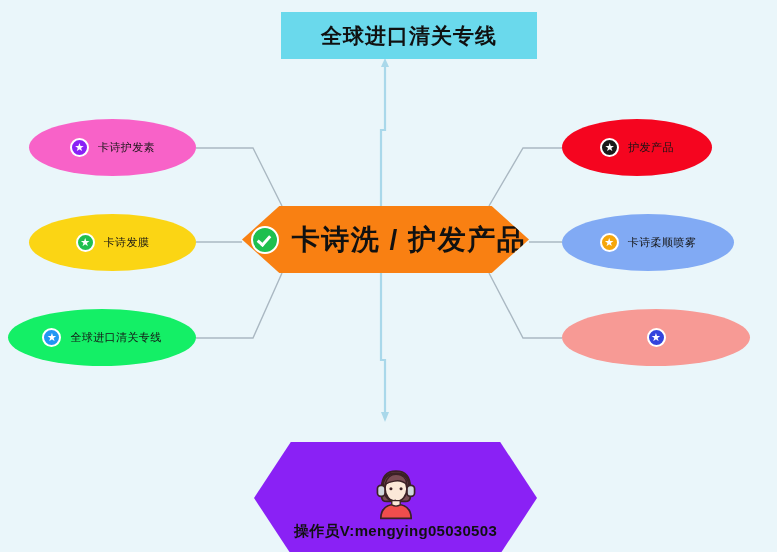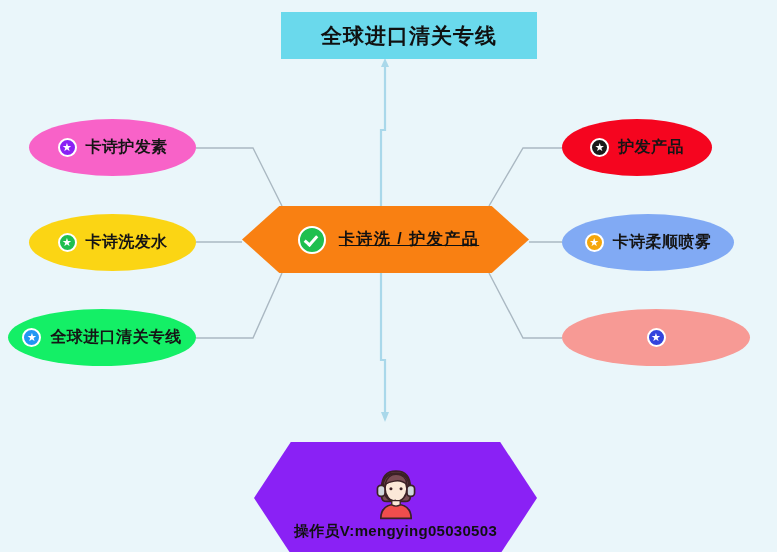--- a/index.html
+++ b/index.html
@@ -56,26 +56,25 @@
     left: 242px;
     top: 206px;
     width: 287px;
     height: 67px;
     background: #f98012;
     clip-path: polygon(0% 50%, 13% 0%, 87% 0%, 100% 50%, 87% 100%, 13% 100%);
     gap: 13px;
     padding-left: 6px;
   }
   #center-node .center-text {
-    font-size: 16px;
+    font-size: 28px;
     font-weight: bold;
     color: #111;
     letter-spacing: 1.5px;
     white-space: nowrap;
-    text-decoration: underline;
   }
   .check-icon {
     width: 28px;
     height: 28px;
     flex: 0 0 28px;
     border-radius: 50%;
     background: #1fbf4f;
     border: 2px solid #ffffff;
     position: relative;
     box-sizing: border-box;
@@ -91,22 +90,22 @@
     border-width: 0 3px 3px 0;
     transform: rotate(42deg);
     box-sizing: border-box;
   }
   
   .leaf {
     border-radius: 50%;
     gap: 9px;
   }
   .leaf .leaf-text {
-    font-size: 16px;
-    font-weight: bold;
+    font-size: 11px;
+    font-weight: normal;
     color: #151515;
     white-space: nowrap;
     letter-spacing: 0.4px;
   }
   .star-icon {
     width: 19px;
     height: 19px;
     flex: 0 0 19px;
     border-radius: 50%;
     border: 2px solid #ffffff;
@@ -176,21 +175,21 @@
   <div class="node" id="banner">
     <span class="banner-text">全球进口清关专线</span>
   </div>
 
   <div class="node leaf" id="leaf-l0">
     <span class="star-icon" style="background:#8a21f5">★</span>
     <span class="leaf-text">卡诗护发素</span>
   </div>
   <div class="node leaf" id="leaf-l1">
     <span class="star-icon" style="background:#1fbf4f">★</span>
-    <span class="leaf-text">卡诗洗发水</span>
+    <span class="leaf-text">卡诗发膜</span>
   </div>
   <div class="node leaf" id="leaf-l2">
     <span class="star-icon" style="background:#2196f3">★</span>
     <span class="leaf-text">全球进口清关专线</span>
   </div>
 
   <div class="node leaf" id="leaf-r0">
     <span class="star-icon" style="background:#1a1a1a">★</span>
     <span class="leaf-text">护发产品</span>
   </div>

